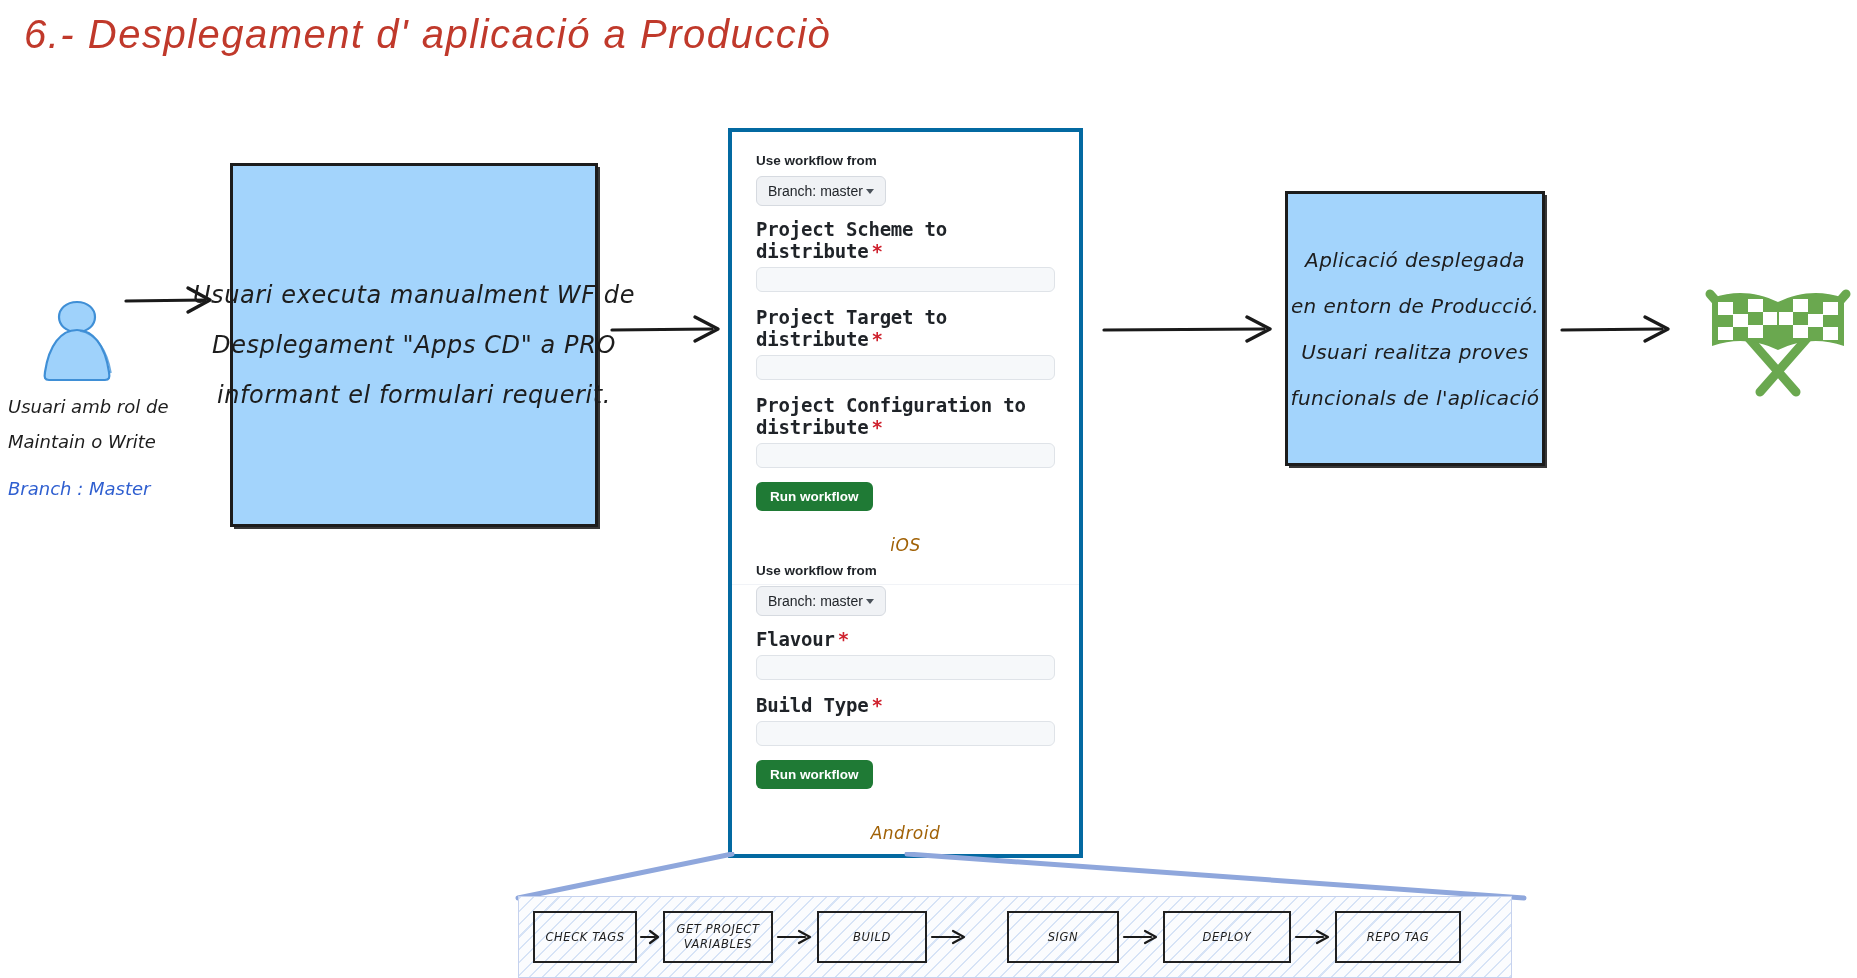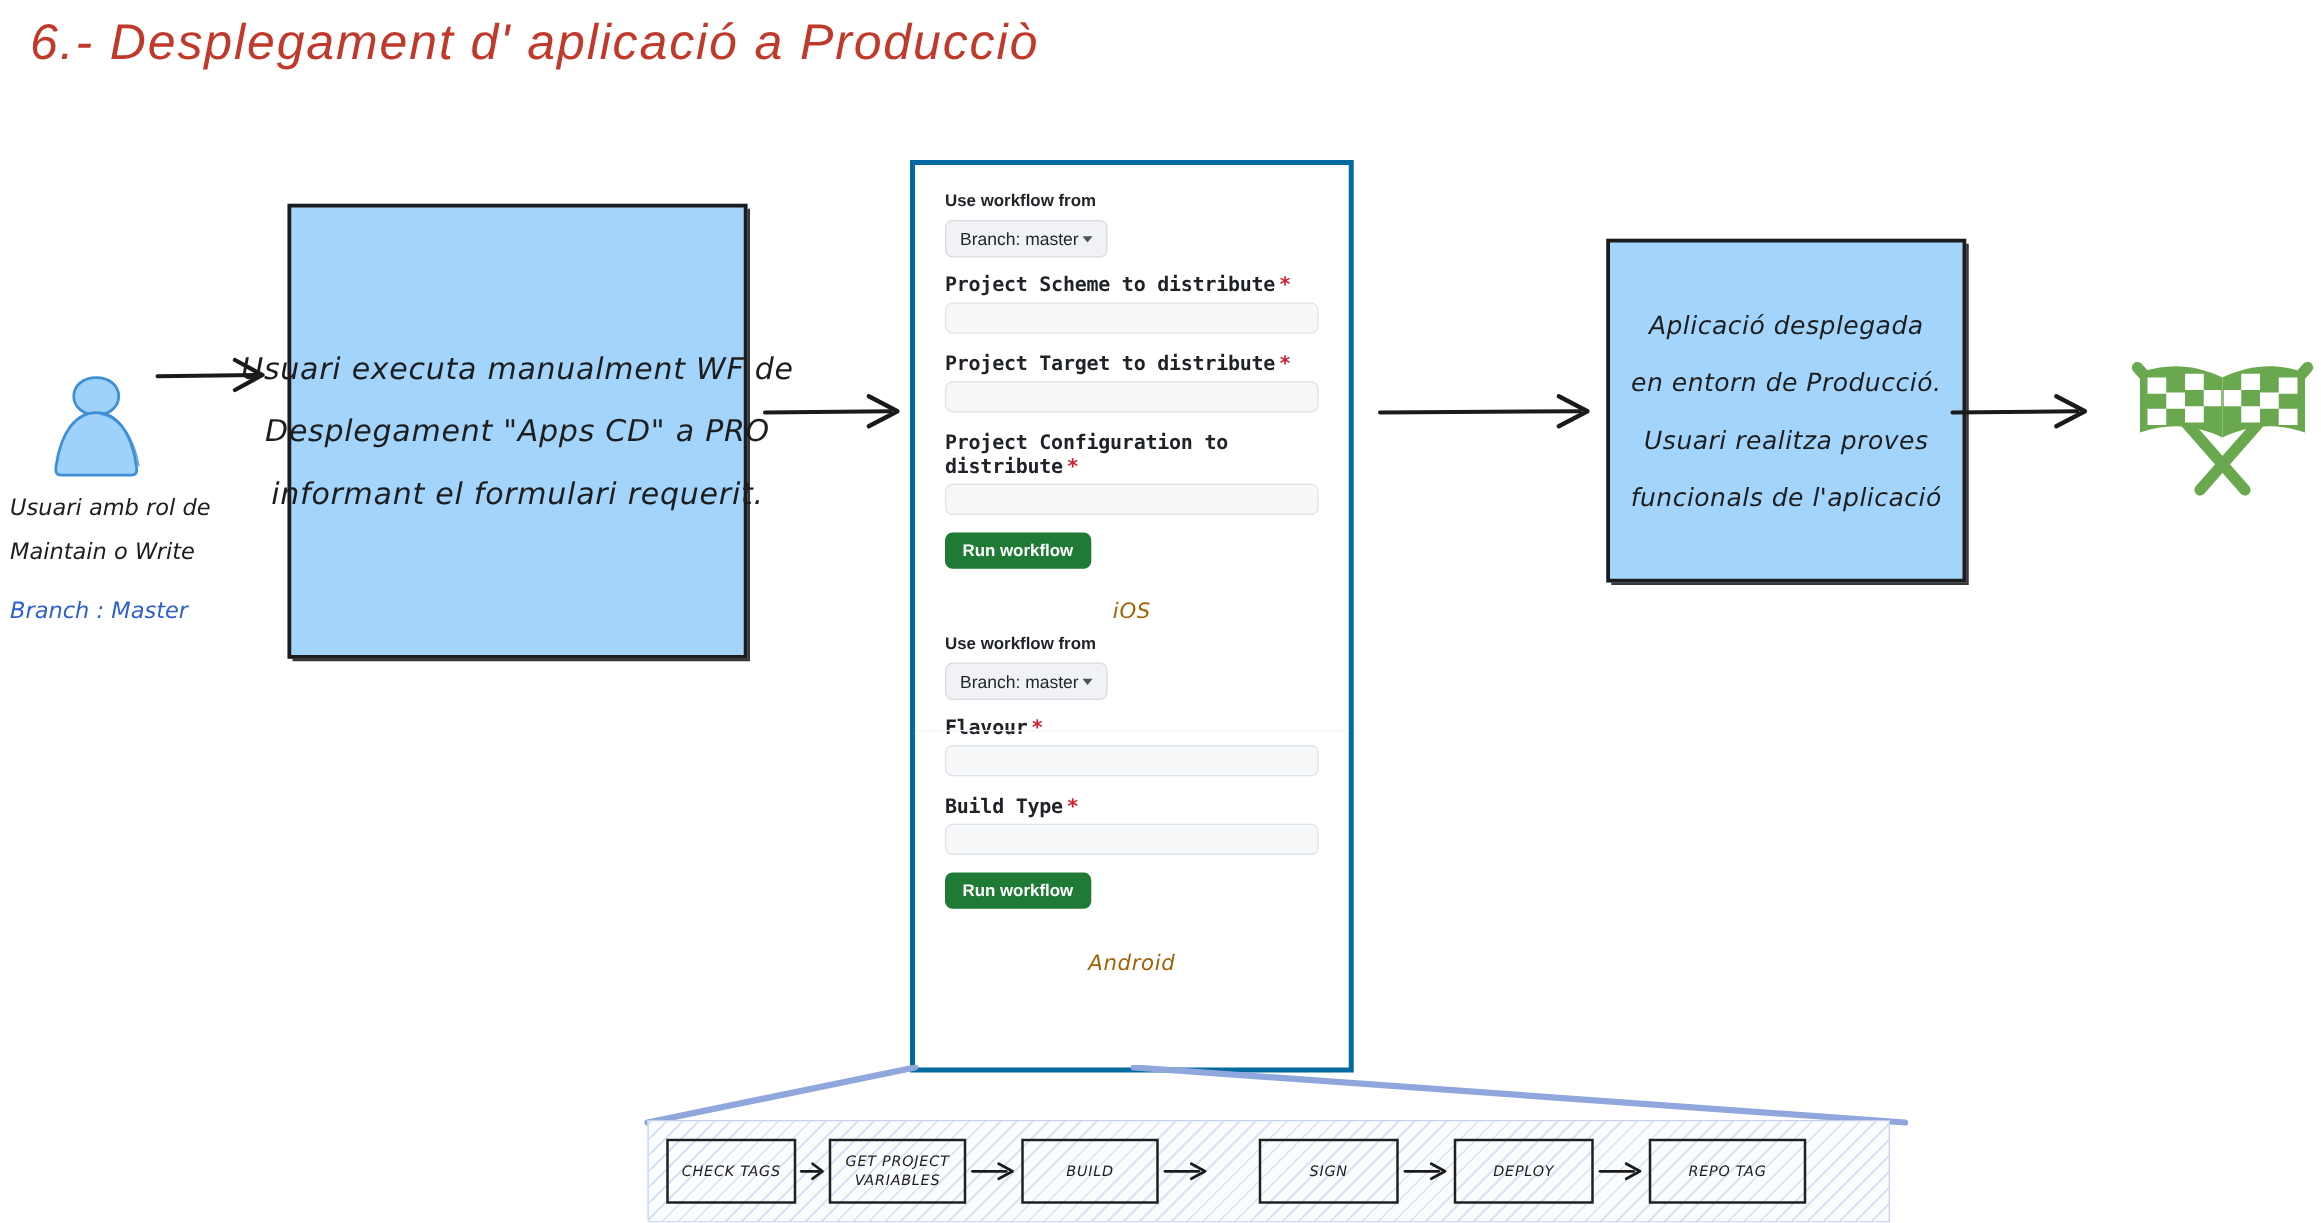--- a/index.html
+++ b/index.html
@@ -58,21 +58,21 @@
   }
   #note-left .note-line {
     font-size: 24px;
     line-height: 50px;
     letter-spacing: 0.6px;
   }
 
   #note-right {
     left: 1285px;
     top: 191px;
-    width: 288px;
+    width: 260px;
     height: 275px;
   }
   #note-right .note-line {
     font-size: 20px;
     line-height: 46px;
     letter-spacing: 0.4px;
   }
 
   
   #actor-wrap {
@@ -146,21 +146,21 @@
   }
   .caret {
     width: 0; height: 0;
     border-left: 4px solid transparent;
     border-right: 4px solid transparent;
     border-top: 5px solid #4a5159;
     display: inline-block;
   }
   .wf-field-label {
     font-family: "DejaVu Sans Mono", monospace;
-    font-size: 16px;
+    font-size: 19px;
     font-weight: bold;
     color: #1f2328;
     margin-bottom: 5px;
     letter-spacing: -0.2px;
   }
   .req-star {
     color: #cf222e;
     font-weight: bold;
     margin-left: 3px;
   }
@@ -448,21 +448,21 @@
   </svg>
 
   <div class="stage-box" style="width:112px;margin-left:36px;">
     <span class="stage-label">SIGN</span>
   </div>
   <svg class="stage-arrow" viewBox="0 0 40 20" xmlns="http://www.w3.org/2000/svg">
     <path d="M3 10 L30 10" fill="none" stroke="#1a1a1a" stroke-width="2.2" stroke-linecap="round"></path>
     <path d="M24 4 L35 10 L24 16" fill="none" stroke="#1a1a1a" stroke-width="2.2" stroke-linecap="round" stroke-linejoin="round"></path>
   </svg>
 
-  <div class="stage-box" style="width:112px;align-items:center;">
+  <div class="stage-box" style="width:128px;align-items:center;">
     <span class="stage-label">DEPLOY</span>
   </div>
   <svg class="stage-arrow" viewBox="0 0 40 20" xmlns="http://www.w3.org/2000/svg">
     <path d="M3 10 L30 10" fill="none" stroke="#1a1a1a" stroke-width="2.2" stroke-linecap="round"></path>
     <path d="M24 4 L35 10 L24 16" fill="none" stroke="#1a1a1a" stroke-width="2.2" stroke-linecap="round" stroke-linejoin="round"></path>
   </svg>
 
   <div class="stage-box" style="width:126px;">
     <span class="stage-label">REPO TAG</span>
   </div>

